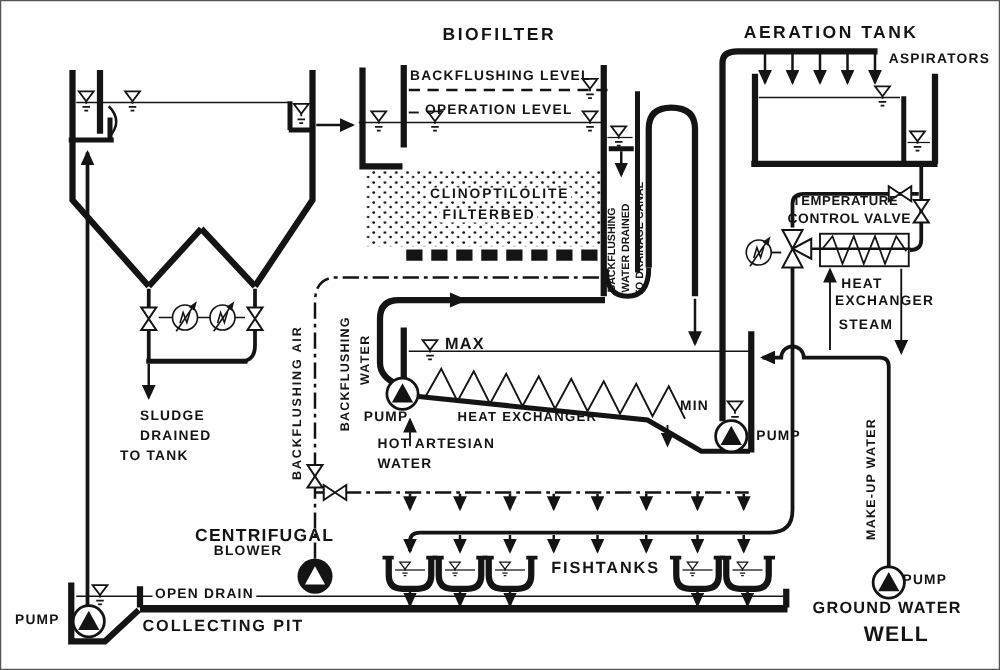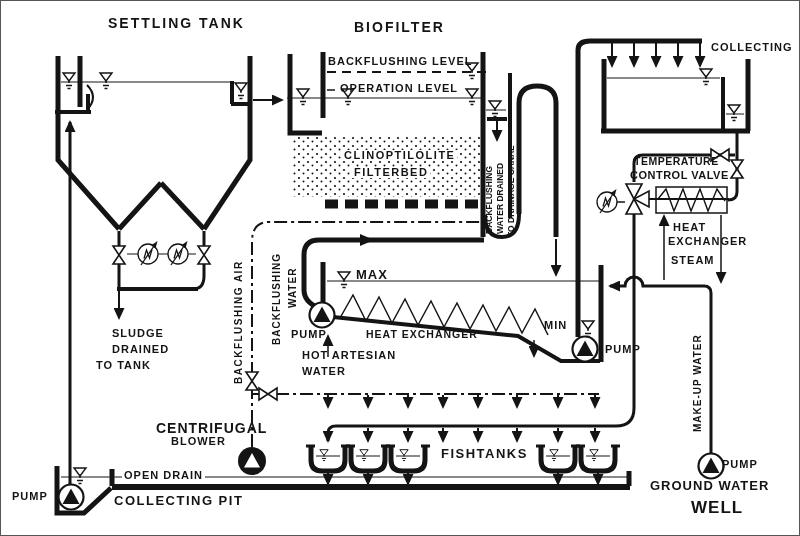--- a/index.html
+++ b/index.html
@@ -219,23 +219,23 @@
     <use href="#lvl" x="588" y="330"></use>
     <use href="#lvl" x="80" y="477"></use>
     <use href="#lvl" transform="translate(324,456) scale(0.7)"></use>
     <use href="#lvl" transform="translate(364,456) scale(0.7)"></use>
     <use href="#lvl" transform="translate(404,456) scale(0.7)"></use>
     <use href="#lvl" transform="translate(554,456) scale(0.7)"></use>
     <use href="#lvl" transform="translate(594,456) scale(0.7)"></use>
   </g>
 </svg>
 
-<div class="lbl" style="left:108px;top:16px;font-size:14px;letter-spacing:2px">SETTLING TANK</div>
 <div class="lbl" style="left:354px;top:20px;font-size:14px;letter-spacing:2px">BIOFILTER</div>
-<div class="lbl" style="left:711px;top:42px;font-size:11px">COLLECTING</div>
+<div class="lbl" style="left:595px;top:18px;font-size:14px;letter-spacing:2px">AERATION TANK</div>
+<div class="lbl" style="left:711px;top:42px;font-size:11px">ASPIRATORS</div>
 
 <div class="lbl" style="left:328px;top:56px;font-size:11px">BACKFLUSHING LEVEL</div>
 <div class="lbl" style="left:340px;top:83px;font-size:11px">OPERATION LEVEL</div>
 <div class="lbl bgw" style="left:342px;top:150px;font-size:11px;letter-spacing:1.5px">CLINOPTILOLITE</div>
 <div class="lbl bgw" style="left:352px;top:167px;font-size:11px;letter-spacing:1.5px">FILTERBED</div>
 
 <div class="vlbl" style="left:485px;top:234px;font-size:8.5px;letter-spacing:0">BACKFLUSHING</div>
 <div class="vlbl" style="left:496px;top:234px;font-size:8.5px;letter-spacing:0">WATER DRAINED</div>
 <div class="vlbl" style="left:507px;top:237px;font-size:8.5px;letter-spacing:0">TO DRAINAGE CANAL</div>
 

